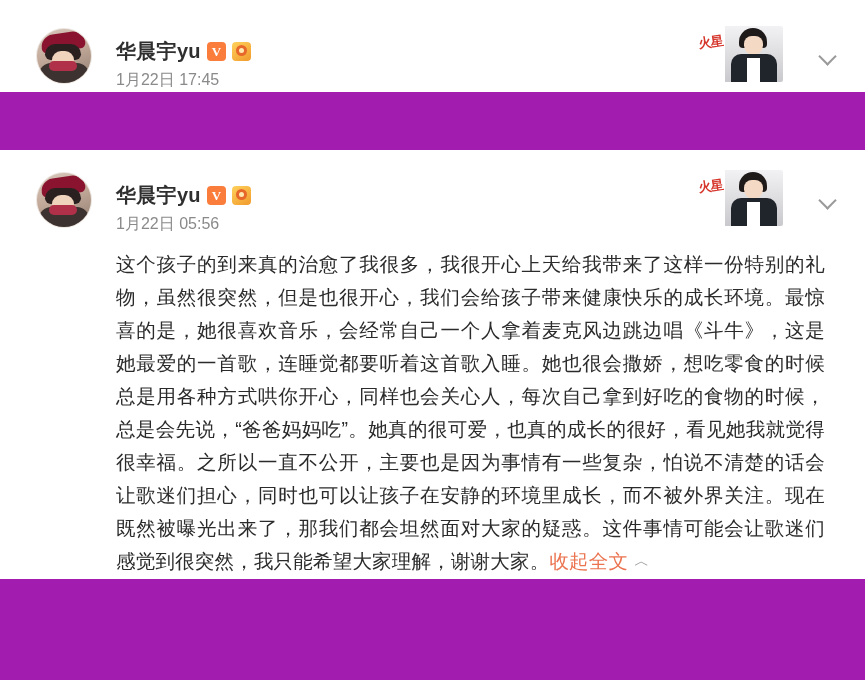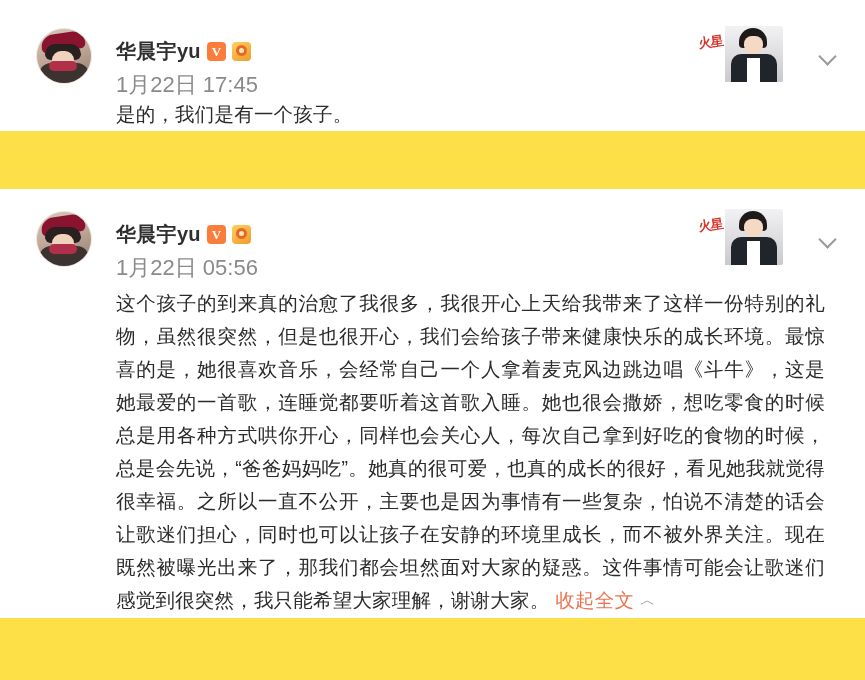--- a/index.html
+++ b/index.html
@@ -11,21 +11,21 @@
     height: 680px;
     background: #ffffff;
     font-family: "Liberation Sans", sans-serif;
     color: #333333;
     overflow: hidden;
   }
   .feed {
     width: 865px;
     height: 680px;
     position: relative;
-    background: #fde047;
+    background: #a21caf;
   }
   .post {
     position: relative;
     padding: 0 0 0 0;
     background: #ffffff;
   }
   .post-1 { padding-top: 18px; }
   .post-2 { padding-top: 12px; }
 
   .post-header {
@@ -148,21 +148,21 @@
     top: 6px;
     width: 5px;
     height: 5px;
     border-radius: 50%;
     background: #ffe9b0;
   }
   .timestamp {
     position: absolute;
     left: 116px;
     top: 52px;
-    font-size: 22px;
+    font-size: 16px;
     color: #8a8a8a;
   }
 
   .promo {
     position: absolute;
     right: 82px;
     top: 8px;
     width: 84px;
     height: 56px;
     overflow: hidden;
@@ -260,21 +260,20 @@
     margin-top: 6px;
     padding-bottom: 0;
   }
   .post-2 .post-body {
     margin-top: 12px;
   }
   .collapse-link {
     color: #eb7350;
     cursor: pointer;
     white-space: nowrap;
-    margin-left: 6px;
   }
   .collapse-caret {
     display: inline-block;
     margin-left: 6px;
     position: relative;
     top: -2px;
     color: #9a9a9a;
     font-size: 15px;
   }
   .spacer-1 { height: 58px; }
@@ -305,21 +304,20 @@
         <div class="promo-photo">
           <div class="p-hair"></div>
           <div class="p-face"></div>
           <div class="p-suit"></div>
           <div class="p-shirt"></div>
         </div>
         <div class="promo-logo">火星</div>
       </div>
       <div class="chevron"></div>
     </div>
-    <div class="post-body">是的，我们是有一个孩子。</div>
   </div>
 
   <div class="spacer-1"></div>
 
   <div class="post post-2">
     <div class="post-header">
       <div class="avatar">
         <div class="avatar-art">
           <div class="hat"></div>
           <div class="hair"></div>

